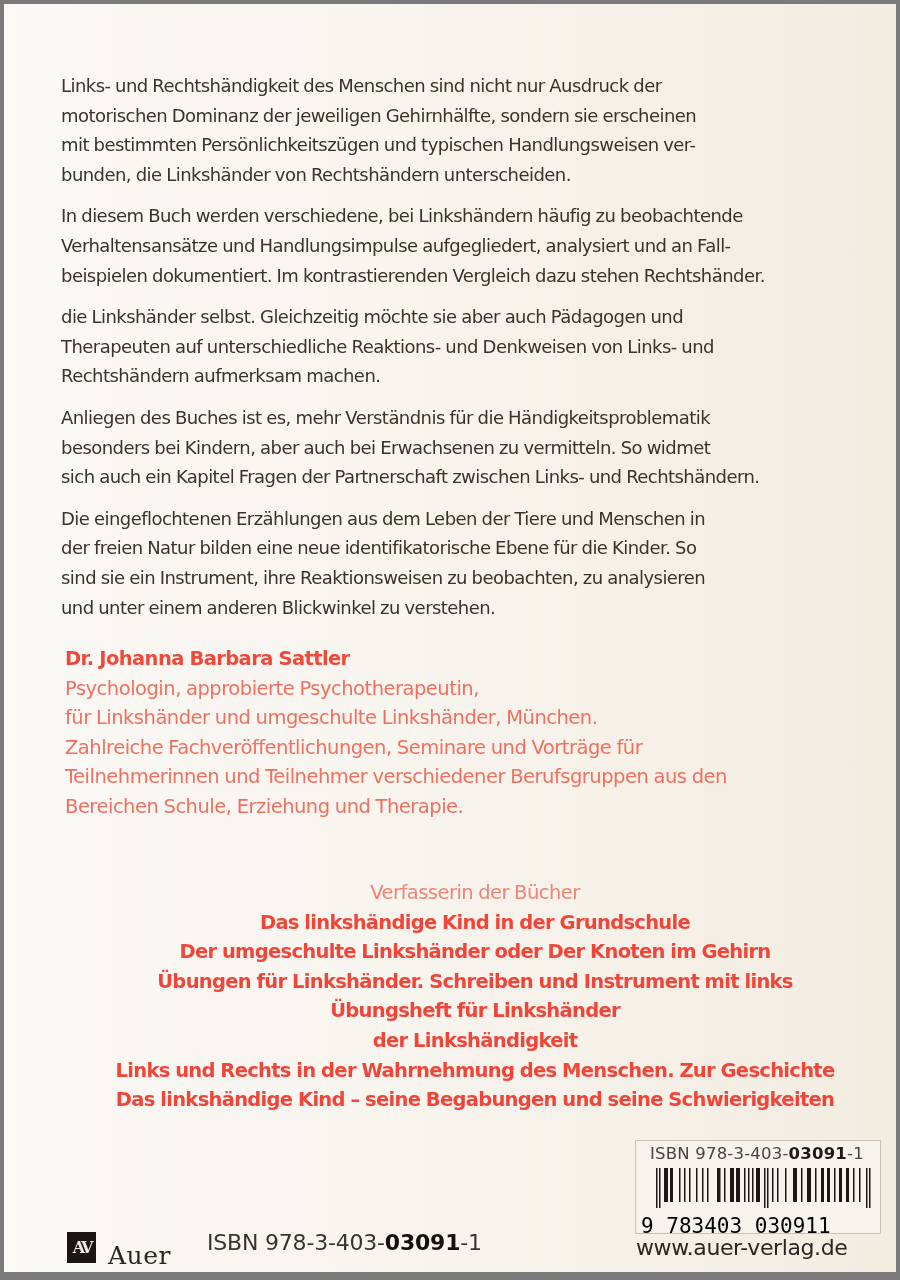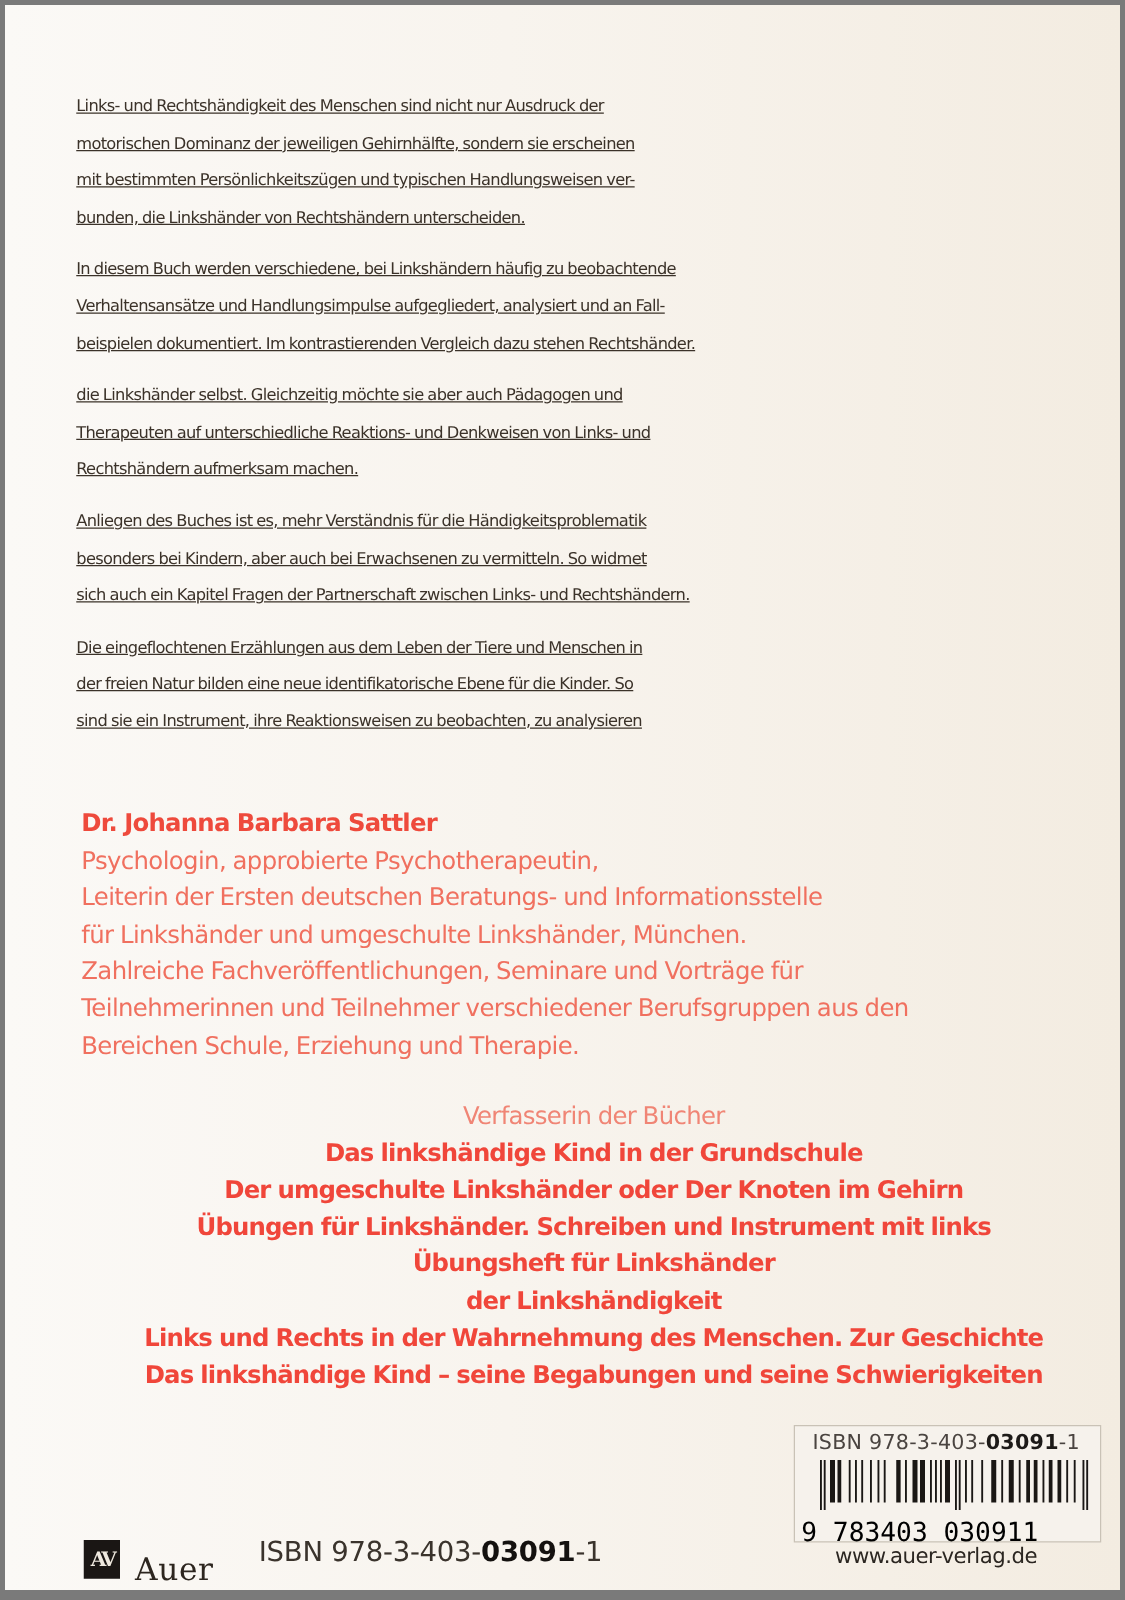--- a/index.html
+++ b/index.html
@@ -12,25 +12,24 @@
   }
   .page {
     position: absolute;
     left: 4px; top: 4px; right: 4px; bottom: 8px;
     background: linear-gradient(90deg, #fbf9f6 0%, #f8f4ee 45%, #f3ece1 100%);
   }
   .body-text {
     position: absolute;
     left: 57px; top: 67px; width: 800px;
     color: #3b3229;
-    font-size: 13px;
+    font-size: 18px;
     line-height: 29.6px;
     letter-spacing: -0.55px;
     word-spacing: -0.5px;
-    text-decoration: underline;
   }
   .body-text p { margin: 0 0 12px 0; }
   .line { display: block; white-space: nowrap; }
 
   .author {
     position: absolute;
     left: 61px; top: 640px; width: 800px;
     color: #f0705f;
     font-size: 19.5px;
     line-height: 29.6px;
@@ -68,22 +67,22 @@
   }
   .barcode-digits {
     position: absolute; left: 5px; top: 53px;
     font-family: "DejaVu Sans Mono", monospace;
     font-size: 21px; color: #000000;
     white-space: pre;
     background: transparent;
     margin-top: 20px;
   }
   .url {
-    position: absolute; left: 664px; top: 1231px;
-    font-size: 17px; color: #2b2621; letter-spacing: -0.4px;
+    position: absolute; left: 632px; top: 1231px;
+    font-size: 22px; color: #2b2621; letter-spacing: -0.4px;
     white-space: nowrap;
   }
   .publisher {
     position: absolute; left: 63px; top: 1221px;
     display: flex; align-items: center; justify-content: center;
   }
   .logo-box {
     width: 29px; height: 31px; background: #1a1614;
     display: flex; align-items: center; justify-content: center;
     color: #efe9df; font-family: "DejaVu Serif", serif; font-size: 16px;
@@ -124,27 +123,27 @@
     </p>
     <p>
       <span class="line">Anliegen des Buches ist es, mehr Verständnis für die Händigkeitsproblematik</span>
       <span class="line">besonders bei Kindern, aber auch bei Erwachsenen zu vermitteln. So widmet</span>
       <span class="line">sich auch ein Kapitel Fragen der Partnerschaft zwischen Links- und Rechtshändern.</span>
     </p>
     <p>
       <span class="line">Die eingeflochtenen Erzählungen aus dem Leben der Tiere und Menschen in</span>
       <span class="line">der freien Natur bilden eine neue identifikatorische Ebene für die Kinder. So</span>
       <span class="line">sind sie ein Instrument, ihre Reaktionsweisen zu beobachten, zu analysieren</span>
+      <span class="line">und unter einem anderen Blickwinkel zu verstehen.</span>
     </p>
   </div>
 
   <div class="author">
     <span class="line name">Dr. Johanna Barbara Sattler</span>
     <span class="line">Psychologin, approbierte Psychotherapeutin,</span>
-    <span class="line">Leiterin der Ersten deutschen Beratungs- und Informationsstelle</span>
     <span class="line">für Linkshänder und umgeschulte Linkshänder, München.</span>
     <span class="line">Zahlreiche Fachveröffentlichungen, Seminare und Vorträge für</span>
     <span class="line">Teilnehmerinnen und Teilnehmer verschiedener Berufsgruppen aus den</span>
     <span class="line">Bereichen Schule, Erziehung und Therapie.</span>
   </div>
 
   <div class="books">
     <span class="line intro">Verfasserin der Bücher</span>
     <span class="line title">Das linkshändige Kind in der Grundschule</span>
     <span class="line title">Der umgeschulte Linkshänder oder Der Knoten im Gehirn</span>

